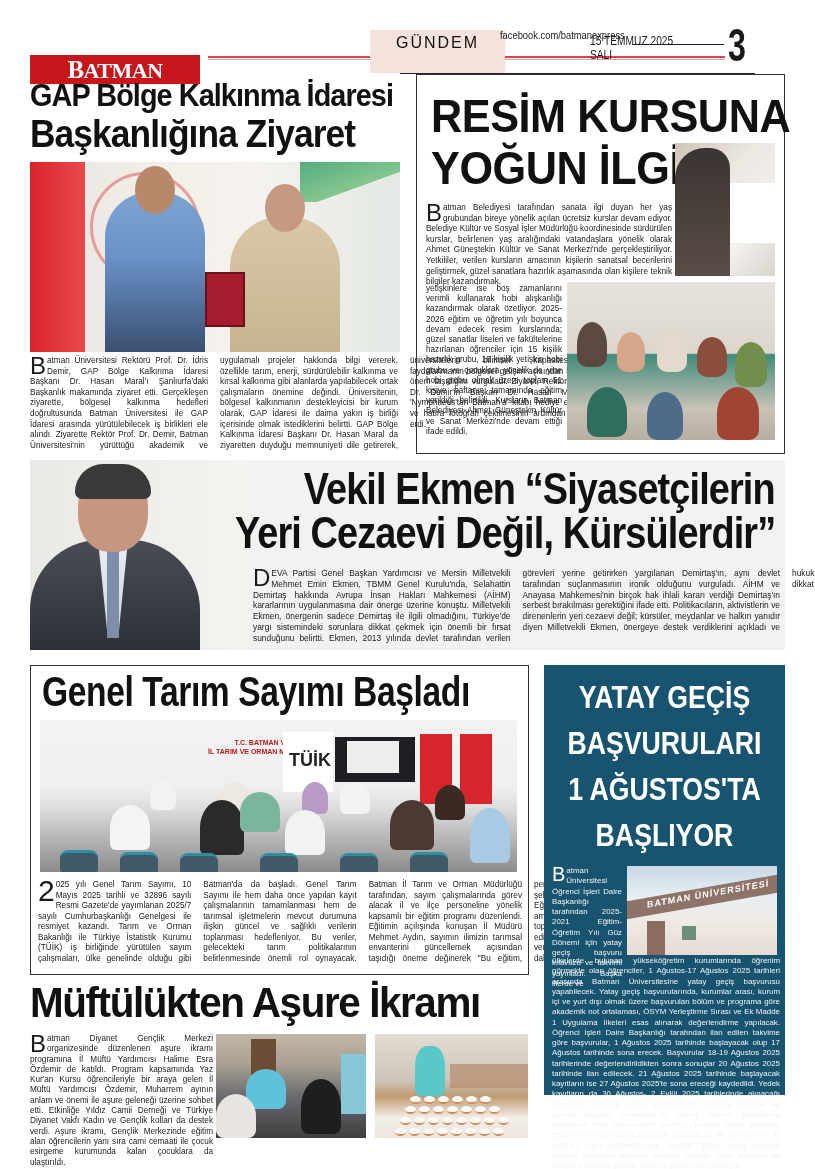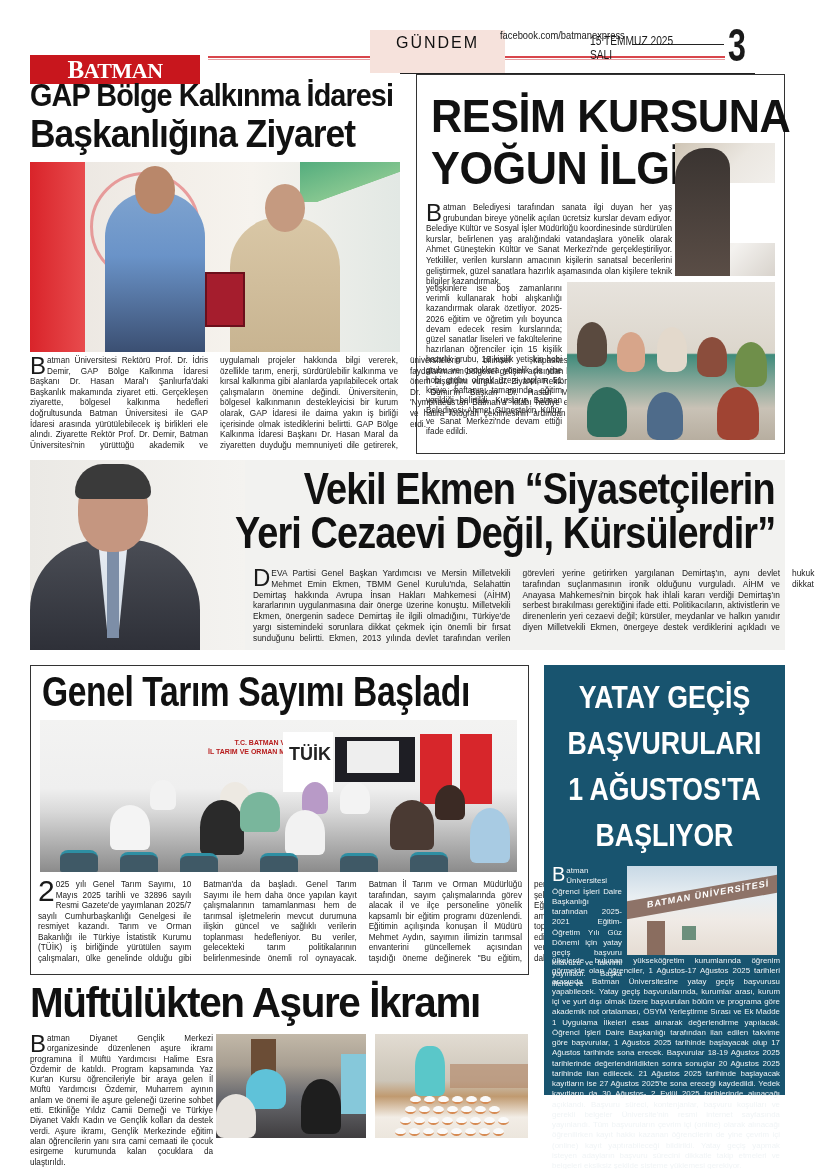--- a/index.html
+++ b/index.html
@@ -70,21 +70,21 @@
   .a3-text { left: 253px; top: 568px; width: 527px; height: 80px; font-size: 8.4px; line-height: 10.8px; }
 
   
   .a4-box { left: 30px; top: 665px; width: 499px; height: 310px; }
   .a4-h { left: 42px; top: 668px; font-size: 42px; transform: scaleX(0.8); transform-origin: left; letter-spacing: -0.5px; }
   .a4-photo { left: 40px; top: 720px; width: 477px; height: 152px; background: linear-gradient(#f3f3f2 0%,#efefef 45%,#d9d9d9 60%,#8b8b8b 100%); }
   .a4-screen { position: absolute; left: 295px; top: 17px; width: 80px; height: 45px; background: #1e1e24; }
   .a4-screen i { position: absolute; left: 12px; top: 4px; width: 52px; height: 32px; background: #eee; }
   .a4-flag { position: absolute; top: 14px; width: 32px; height: 70px; background: #d7262b; }
   .a4-logo { position: absolute; left: 243px; top: 12px; width: 50px; height: 60px; background: #fff; }
-  .a4-logo b { position:absolute; left:6px; top:12px; font-size:18px; color:#222; font-family:"Liberation Sans",sans-serif; }
+  .a4-logo b { position:absolute; left:6px; top:18px; font-size:18px; color:#222; font-family:"Liberation Sans",sans-serif; }
   .a4-title { position: absolute; left: 168px; top: 18px; font-size: 7px; color: #b71c1c; font-weight: bold; text-align: right; line-height: 9px; }
   .a4-seat { position: absolute; width: 38px; height: 22px; border-radius: 8px 8px 2px 2px; background: #3f5966; border-top: 3px solid #2e8fa3; }
   .a4-person { position: absolute; border-radius: 50% 50% 6px 6px; }
   .a4-text { left: 38px; top: 880px; width: 484px; height: 90px; font-size: 8.2px; line-height: 10.5px; }
 
   
   .a5-box { position: absolute; left: 544px; top: 665px; width: 241px; height: 430px; background: #18546f; }
   .a5-h { position: absolute; left: 544px; width: 241px; text-align: center; color: #fff; font-weight: bold; font-size: 31px; line-height: 44px; transform: scaleX(0.86); }
   .a5-photo { left: 627px; top: 866px; width: 150px; height: 89px; background: linear-gradient(#c8d9e6 0%,#e8eef2 35%,#f0ebe6 60%,#e5dcd3 100%); }
   .a5-bar { position: absolute; left: 0; top: 22px; width: 150px; height: 18px; background: #8e7368; transform: skewY(-10deg); }

